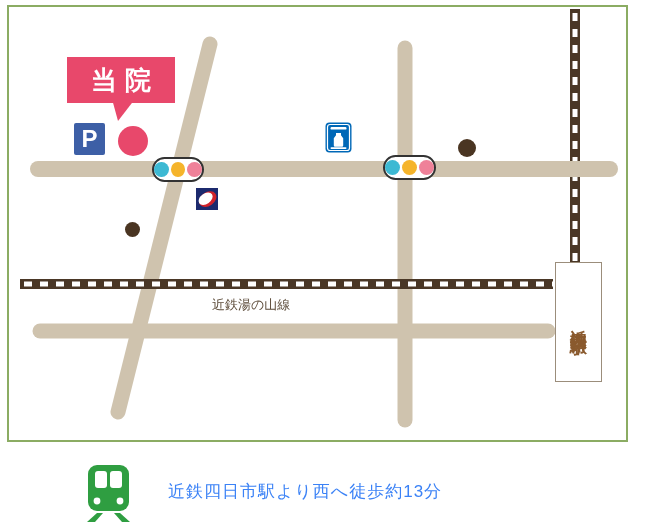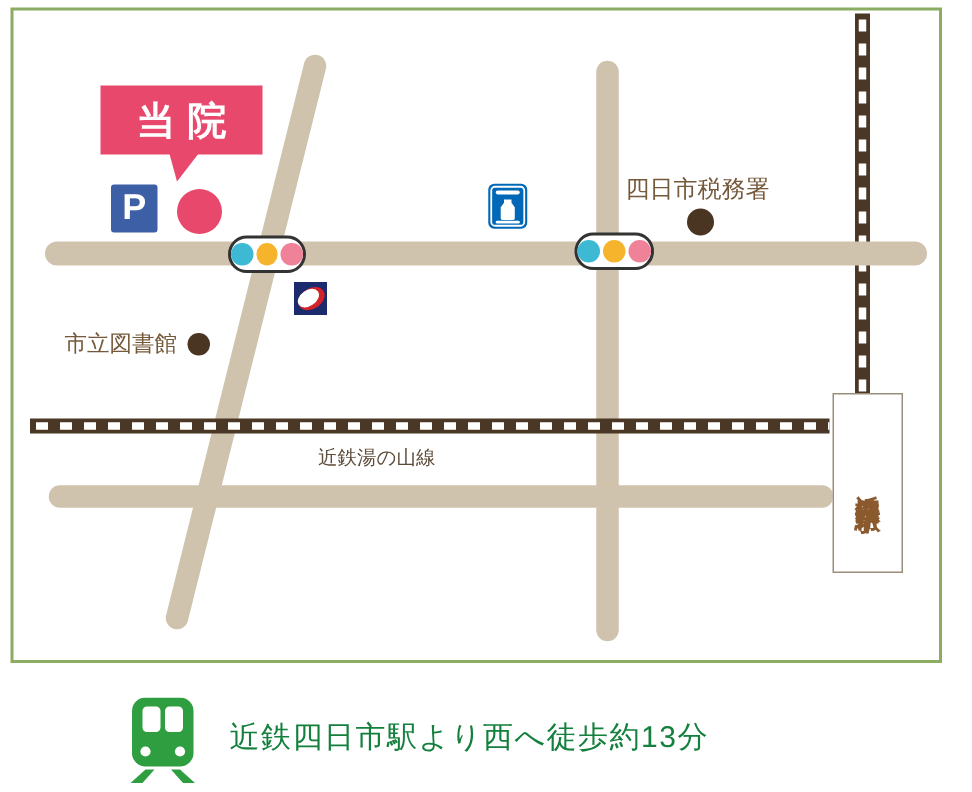--- a/index.html
+++ b/index.html
@@ -37,21 +37,21 @@
 
   .station-box { left:555px; top:262px; width:47px; height:120px; background:#fff;
     border:1.5px solid #9B8D7B; display:flex; align-items:center; justify-content:center; z-index:6; }
   .station-box span { writing-mode:vertical-rl; text-orientation:upright; color:#8A5A2E;
     font-weight:bold; font-size:17px; letter-spacing:2px; }
 
   .lawson-icon { left:325px; top:122px; z-index:5; }
   .store-icon { left:196px; top:188px; z-index:5; }
   .train-icon { left:85px; top:465px; }
 
-  .caption-text { left:153px; top:477px; font-size:20px; line-height:30px; color:#15803d;
+  .caption-text { left:168px; top:477px; font-size:17px; line-height:30px; color:#3b82f6;
     letter-spacing:1px; white-space:nowrap; }
 </style>
 </head>
 <body>
 
 <div class="page">
 
   <div class="abs map-frame"></div>
 
   <svg class="abs" style="left:0;top:0;" width="648" height="528" viewBox="0 0 648 528">
@@ -98,24 +98,22 @@
   </svg>
 
   <svg class="abs store-icon" width="22" height="22" viewBox="0 0 22 22">
     <rect x="0" y="0" width="22" height="22" fill="#1C2A6E"></rect>
     <g transform="rotate(-35 11 11)">
       <ellipse cx="11.5" cy="11.5" rx="9.5" ry="6.8" fill="#D2222A"></ellipse>
       <ellipse cx="10" cy="10" rx="7.8" ry="5.2" fill="#ffffff"></ellipse>
     </g>
   </svg>
 
-  <div class="abs map-label library-label">市立図書館</div>
   <div class="abs marker-dot library-marker"></div>
 
-  <div class="abs map-label tax-label">四日市税務署</div>
   <div class="abs marker-dot tax-marker"></div>
 
   <div class="abs map-label railline-label">近鉄湯の山線</div>
 
   <div class="abs station-box">
     <span>近鉄四日市駅</span>
   </div>
 
   <svg class="abs train-icon" width="47" height="57" viewBox="0 0 47 57">
     <rect x="3" y="0" width="41" height="46" rx="9" fill="#2F9E41"></rect>

